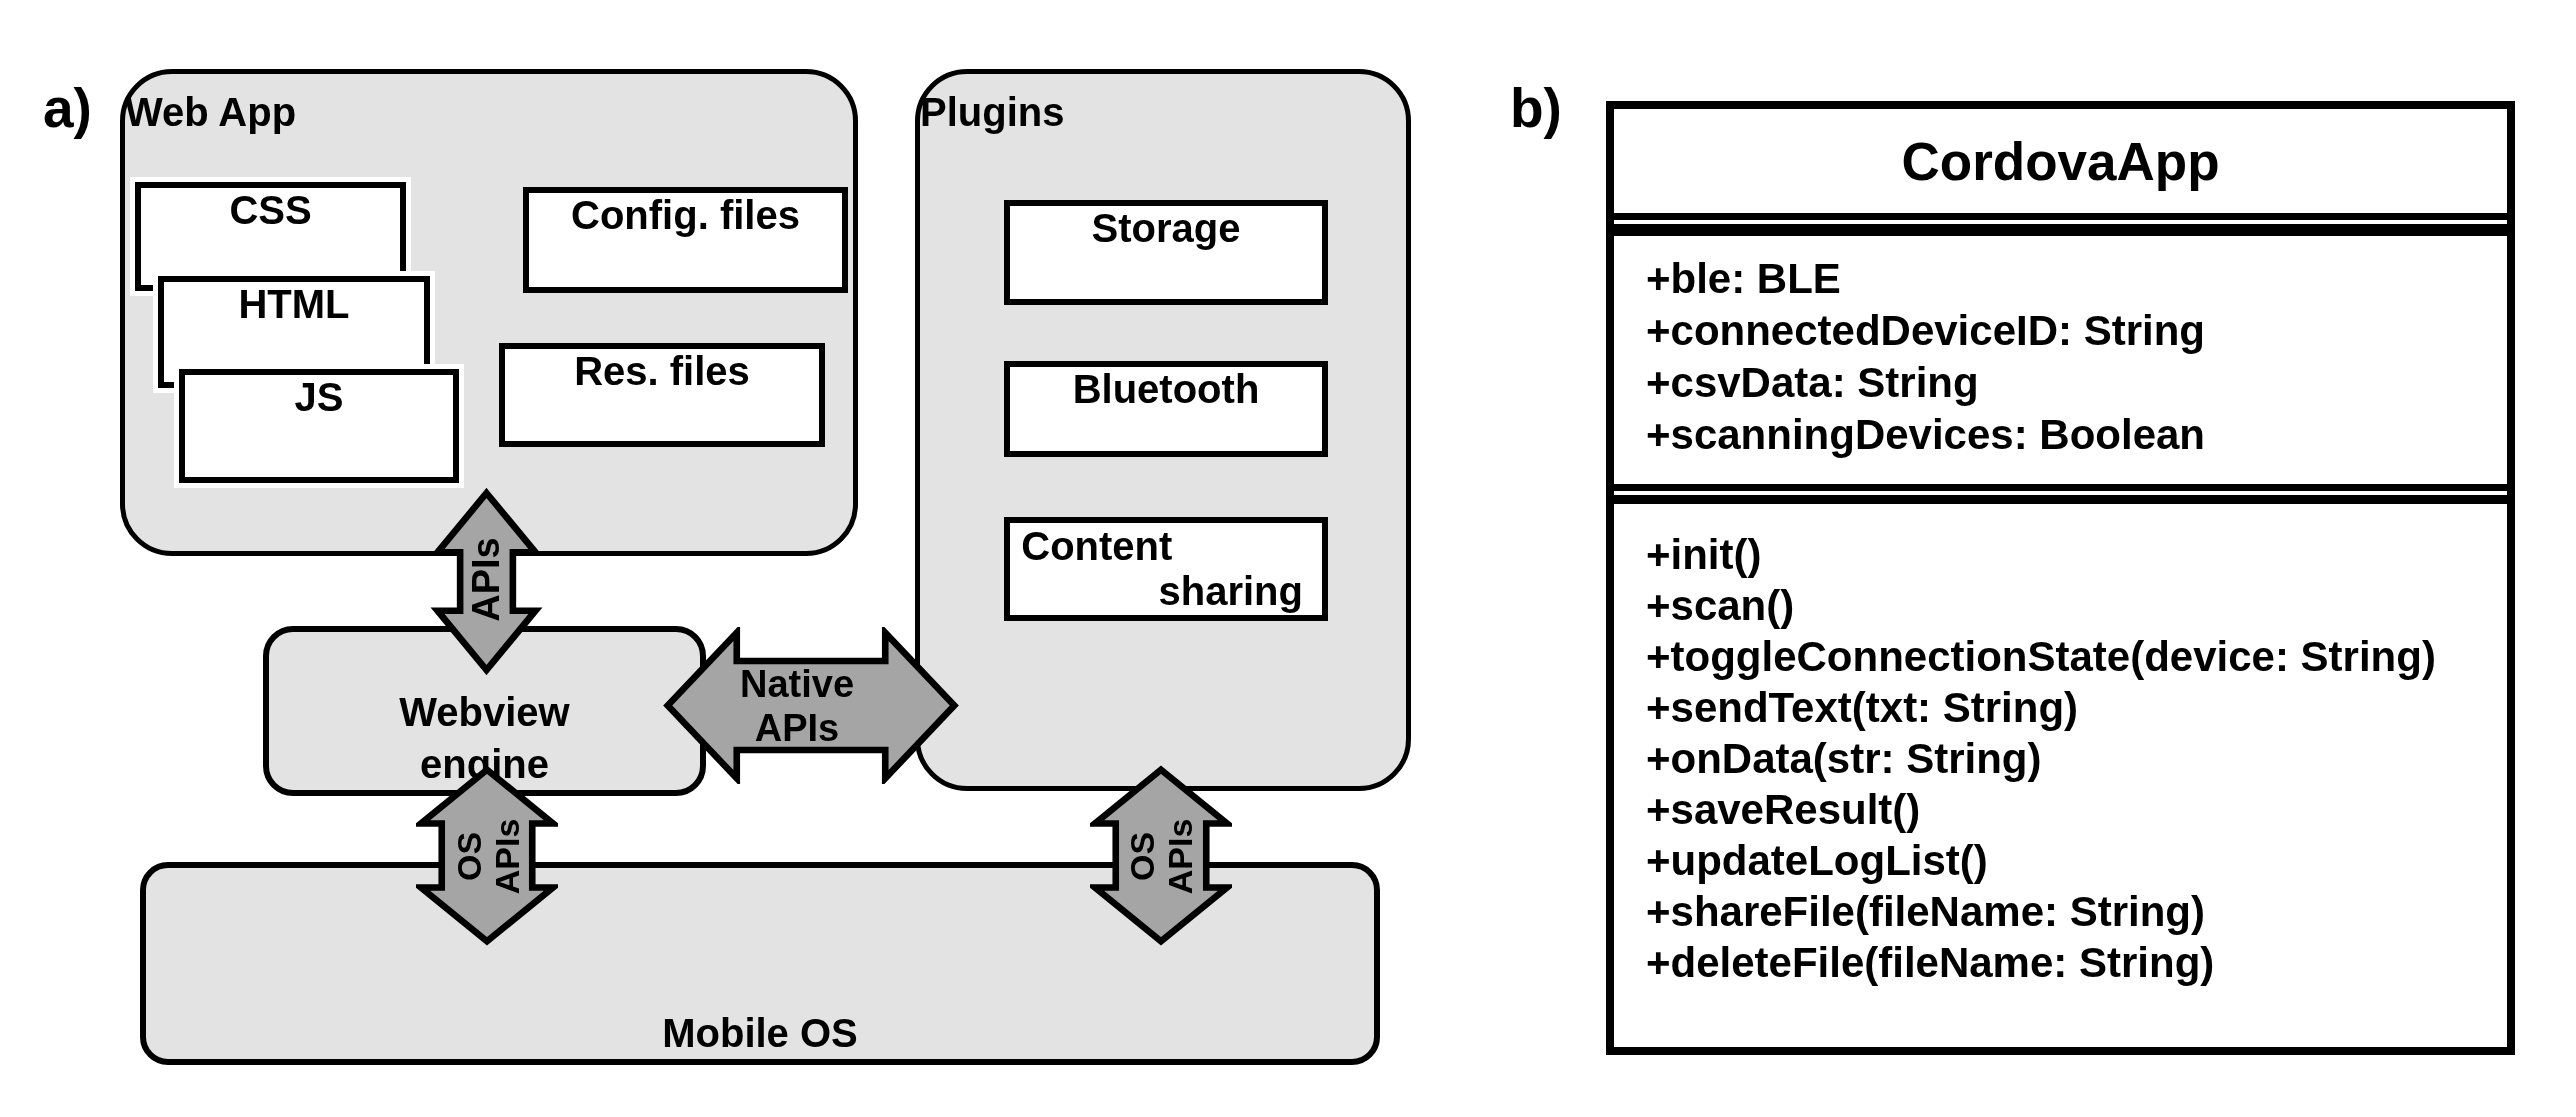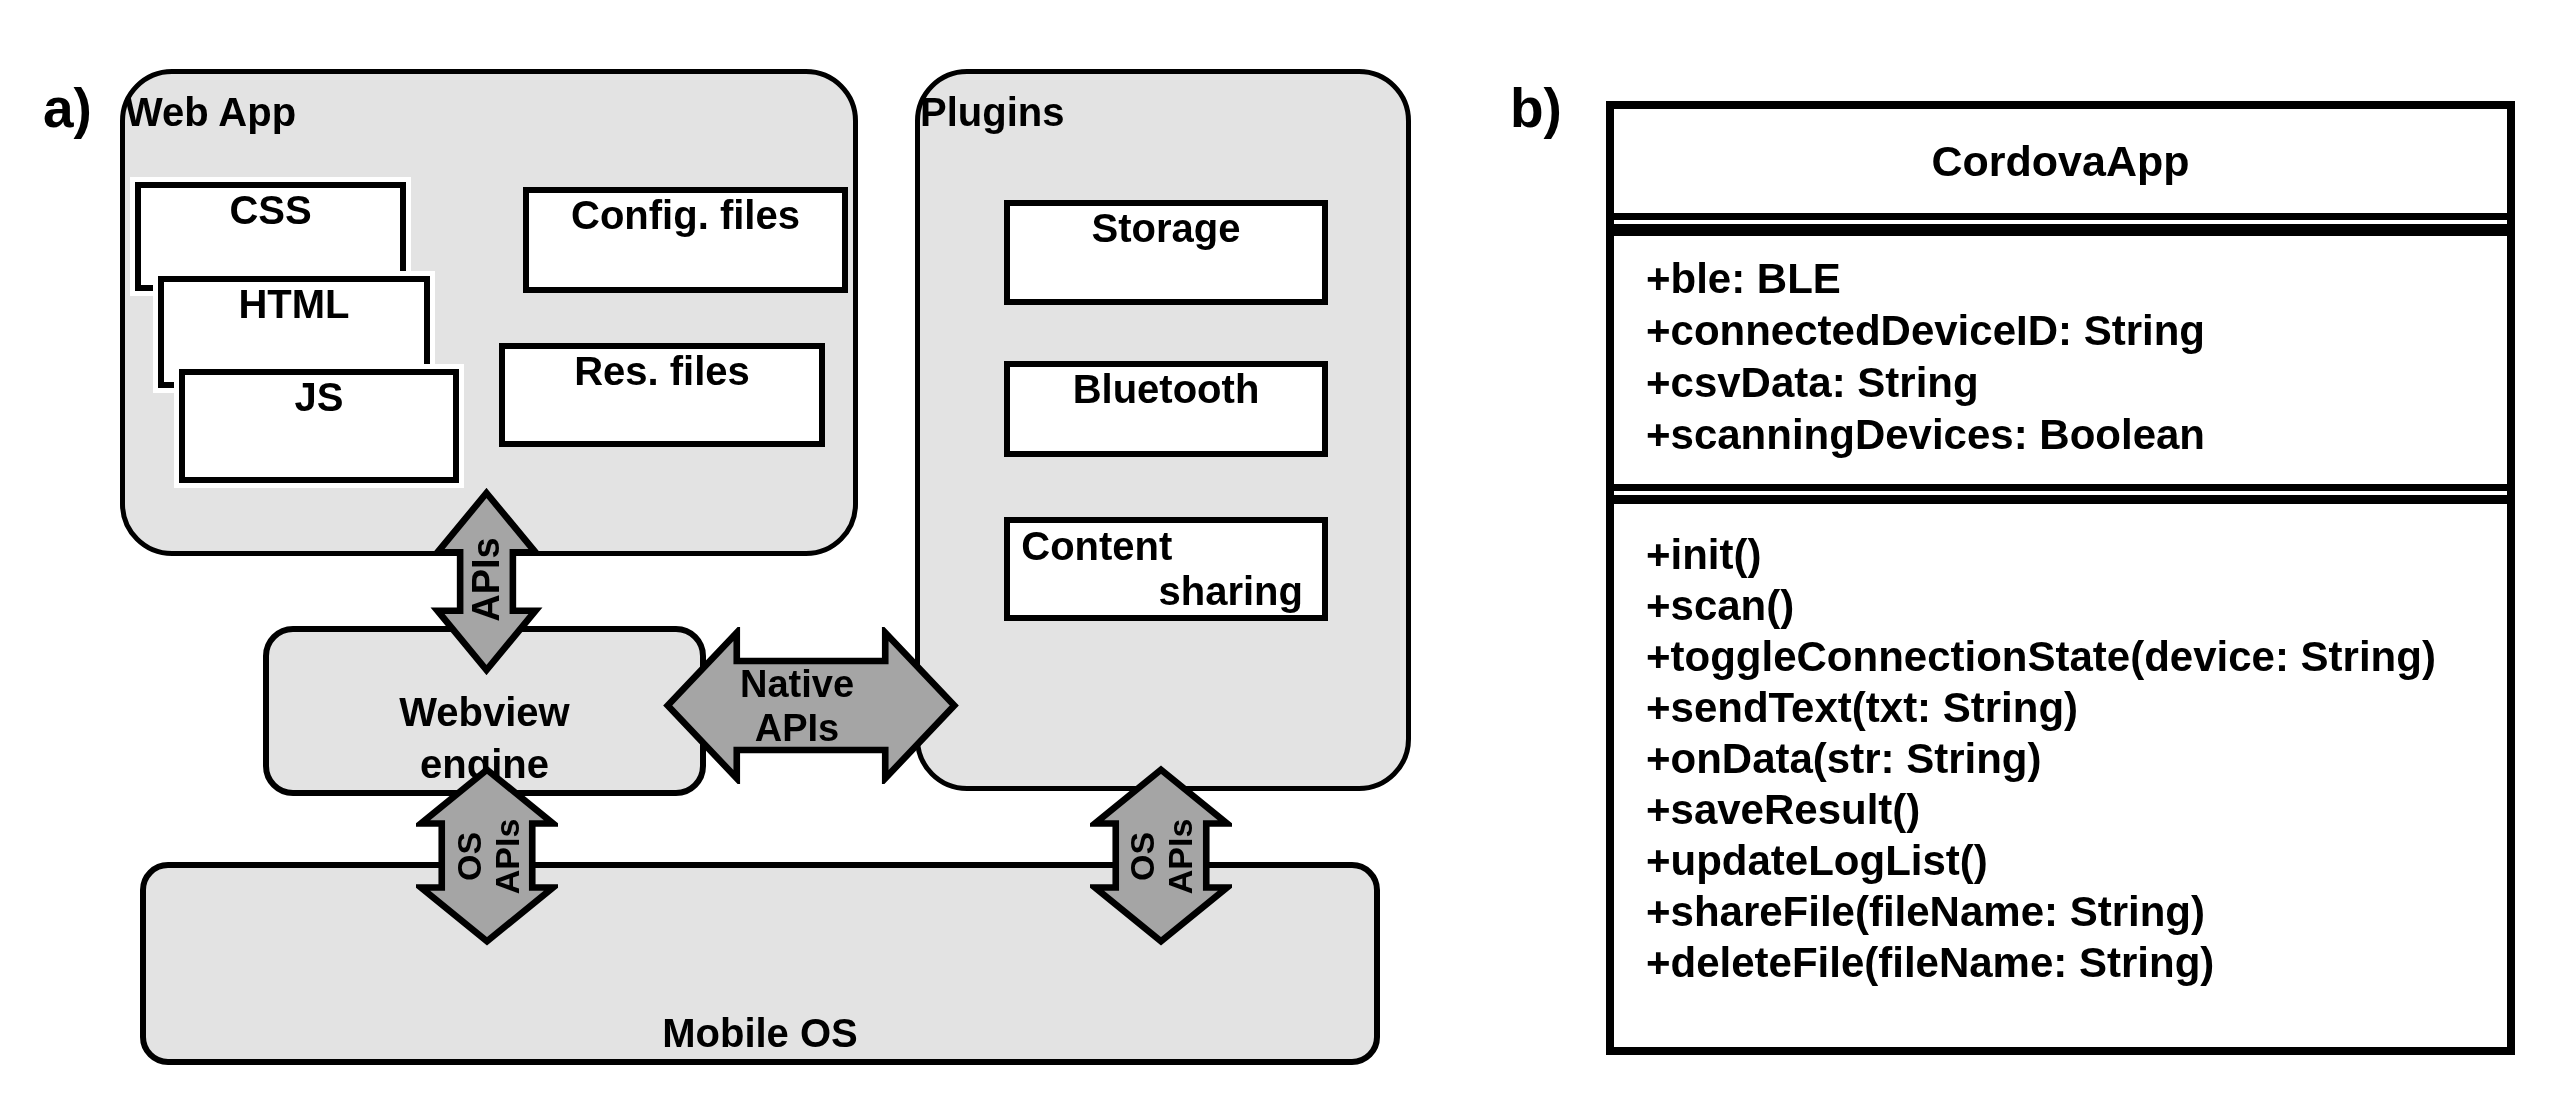--- a/index.html
+++ b/index.html
@@ -33,21 +33,21 @@
   .arrow-label{
     position:absolute;display:flex;flex-direction:column;align-items:center;
     justify-content:center;text-align:center;
   }
   .rot{transform:rotate(-90deg);}
   
   .classbox{
     position:absolute;left:1606px;top:101px;width:909px;height:954px;
     background:#ffffff;border:8.5px solid #000;box-sizing:border-box;
   }
-  .cls-title{height:104px;display:flex;align-items:center;justify-content:center;font-size:43px;}
+  .cls-title{height:104px;display:flex;align-items:center;justify-content:center;font-size:53px;}
   .sep-thin7{height:6.6px;background:#000;}
   .sep-gap5{height:4.7px;background:#fff;}
   .sep-thick12{height:11.3px;background:#000;}
   .sep-thin8{height:7.6px;background:#000;}
   .sep-gap4{height:3.8px;background:#fff;}
   .sep-thick10{height:9.4px;background:#000;}
   .cls-attrs{height:248px;padding:17px 9.4px 0 32px;font-size:42px;line-height:52px;box-sizing:border-box;}
   .cls-methods{padding:24.6px 9.4px 0 32px;font-size:42px;line-height:51px;box-sizing:border-box;}
 </style>
 </head>

